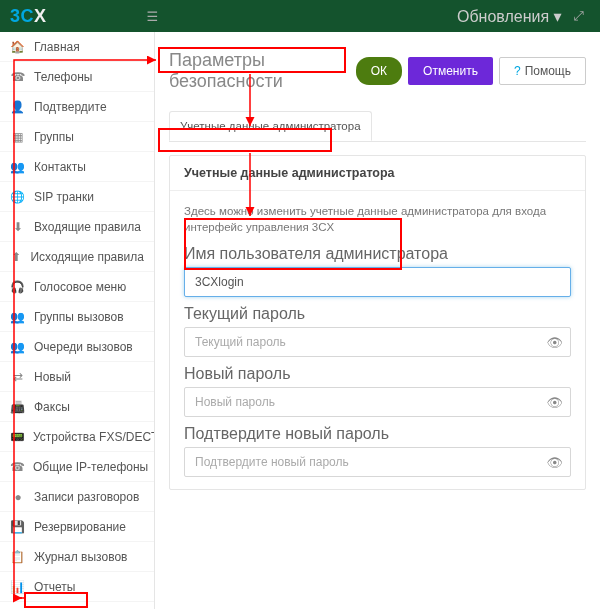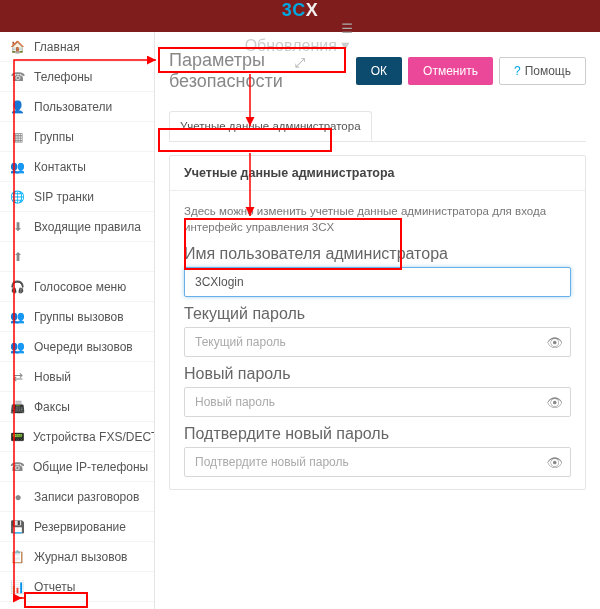--- a/index.html
+++ b/index.html
@@ -1,19 +1,19 @@
 <!DOCTYPE html>
 <html><head>
 <meta charset="utf-8">
 <style>
   * { box-sizing: border-box; margin: 0; padding: 0; }
   body { font-family: "Segoe UI", Arial, sans-serif; font-size: 12px; color: #555; background: #fff; width: 600px; height: 609px; overflow: hidden; position: relative; }
 
   
-  .topbar { height: 32px; background: #7f1d1d; color: #ccc; display: flex; align-items: center; padding: 0 10px; flex-direction: column; }
+  .topbar { height: 32px; background: #14532d; color: #ccc; display: flex; align-items: center; padding: 0 10px; }
   .logo { font-weight: bold; font-size: 18px; letter-spacing: .5px; }
   .logo .c3 { color: #00a7e1; }
   .logo .cx { color: #f0f0f0; }
   .top-gap { flex: 1; }
   .top-icon { margin: 0 6px; cursor: pointer; color: #aaa; font-size: 13px; }
   .top-link { color: #ccc; font-size: 16px; cursor: pointer; margin-right: 6px; }
 
   
   .shell { display: flex; height: calc(100% - 32px); }
 
@@ -21,22 +21,22 @@
   .sidebar { width: 155px; border-right: 1px solid #e5e5e5; overflow: hidden; background: #fff; }
   .nav-item { display: flex; align-items: center; height: 30px; padding: 0 10px; cursor: pointer; color: #555; font-size: 12px; border-bottom: 1px solid #f4f4f4; white-space: nowrap; }
   .nav-item .ic { width: 16px; text-align: center; margin-right: 8px; color: #888; font-size: 12px; }
 
   
   .main { flex: 1; padding: 18px 14px; overflow: hidden; }
   .hdr-row { display: flex; align-items: center; margin-bottom: 20px; }
   .page-title { font-size: 18px; font-weight: 400; color: #888; }
   .hdr-gap { flex: 1; }
   .btn { height: 28px; padding: 0 14px; border-radius: 2px; font-size: 12px; cursor: pointer; border: 1px solid transparent; margin-left: 6px; display: inline-flex; align-items: center; }
-  .btn-ok { background: #0c4a6e; color: #fff; }
-  .btn-cancel { background: #ec4899; color: #fff; }
+  .btn-ok { background: #4d7c0f; color: #fff; border-radius: 13px; }
+  .btn-cancel { background: #6d28d9; color: #fff; }
   .btn-help { background: #fff; color: #555; border-color: #ccc; }
   .btn-help .q { color: #00a7e1; margin-right: 4px; font-size: 12px; }
 
   
   .tabs { display: flex; border-bottom: 1px solid #e5e5e5; margin-bottom: -1px; font-size: 11.5px; color: #777; }
   .tab { padding: 8px 10px; cursor: pointer; white-space: nowrap; border: 1px solid transparent; margin-right: 2px; }
   .tab.active-hl { border: 1px solid #e5e5e5; border-bottom-color: #fff; border-radius: 3px 3px 0 0; color: #555; }
 
   
   .panel { border: 1px solid #e5e5e5; border-radius: 2px; margin-top: 14px; }
@@ -72,40 +72,41 @@
     <div class="nav-item">
         <span class="ic">🏠</span>
         <span>Главная</span>
       </div>
     <div class="nav-item">
         <span class="ic">☎</span>
         <span>Телефоны</span>
       </div>
     <div class="nav-item">
         <span class="ic">👤</span>
-        <span>Пользователи</span>
+        <span>Подтвердите</span>
       </div>
     <div class="nav-item">
         <span class="ic">▦</span>
         <span>Группы</span>
       </div>
     <div class="nav-item">
         <span class="ic">👥</span>
         <span>Контакты</span>
       </div>
     <div class="nav-item">
         <span class="ic">🌐</span>
         <span>SIP транки</span>
       </div>
     <div class="nav-item">
         <span class="ic">⬇</span>
         <span>Входящие правила</span>
       </div>
     <div class="nav-item">
         <span class="ic">⬆</span>
+        <span>Исходящие правила</span>
       </div>
     <div class="nav-item">
         <span class="ic">🎧</span>
         <span>Голосовое меню</span>
       </div>
     <div class="nav-item">
         <span class="ic">👥</span>
         <span>Группы вызовов</span>
       </div>
     <div class="nav-item">

